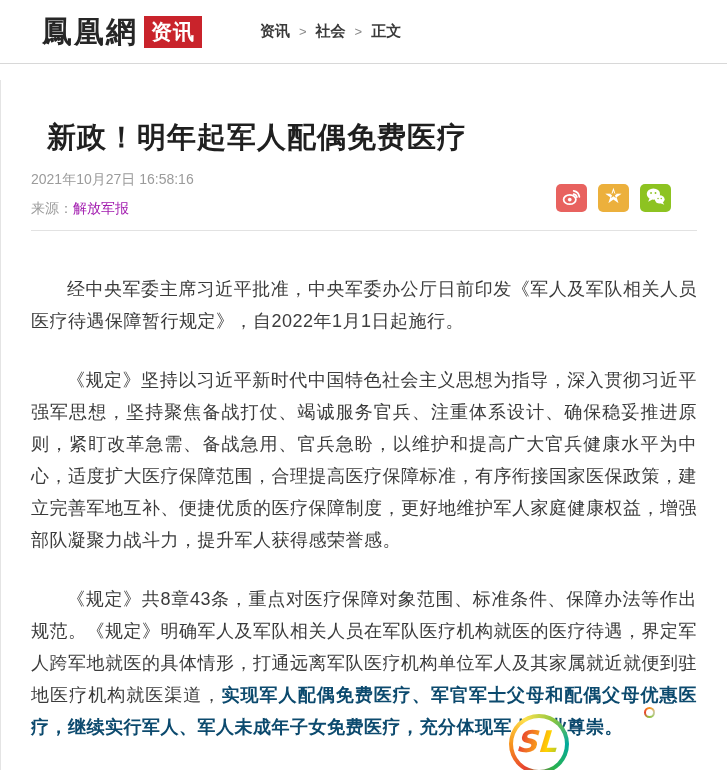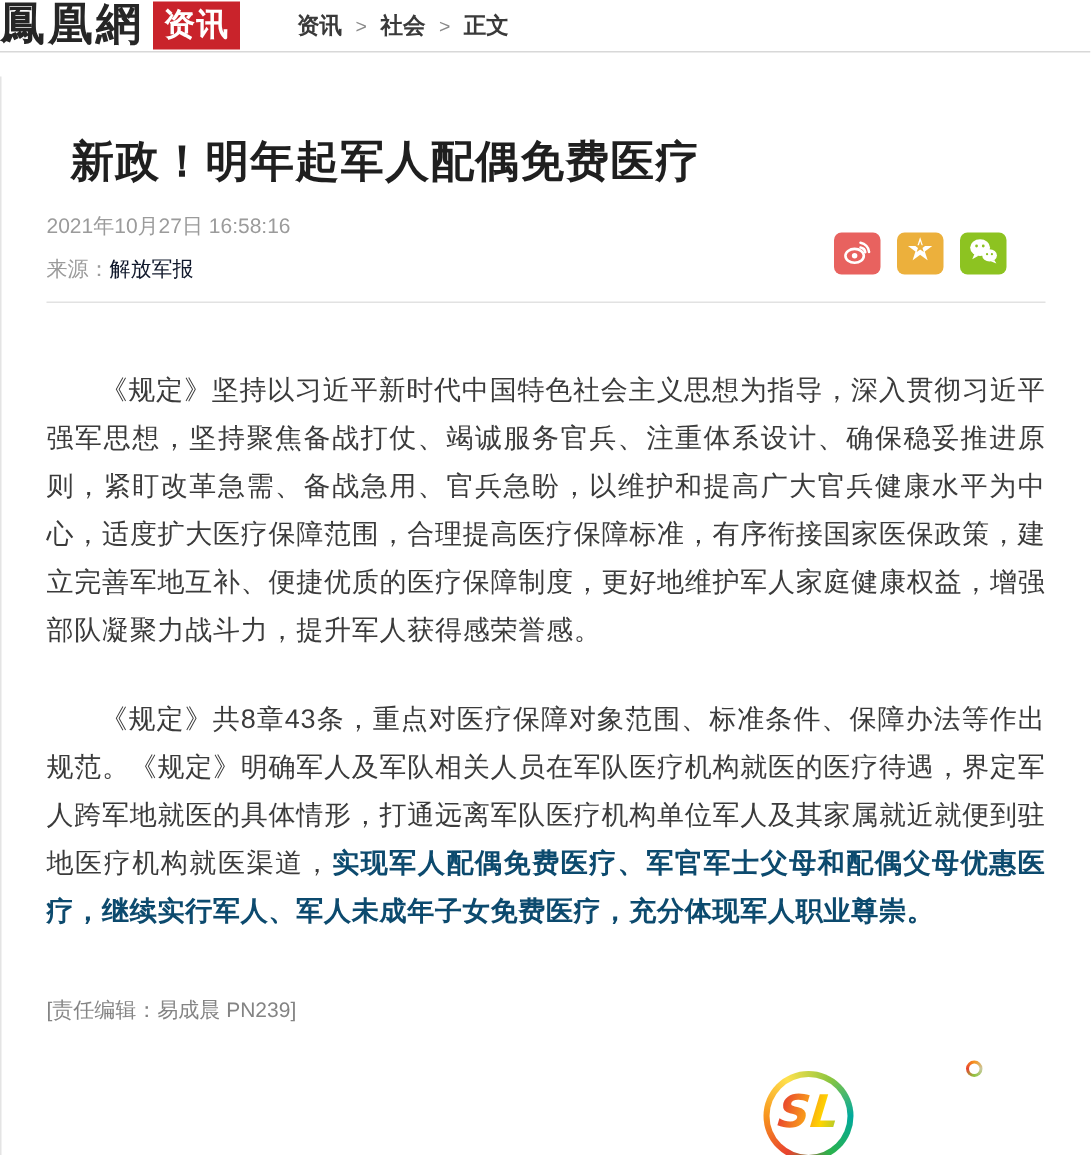--- a/index.html
+++ b/index.html
@@ -7,25 +7,27 @@
     width: 727px; height: 770px;
     background: #fff;
     overflow: hidden;
     position: relative;
     font-family: "Liberation Sans", "DejaVu Sans", sans-serif;
     -webkit-font-smoothing: antialiased;
   }
 
   
   header {
-    height: 35px;
+    height: 64px;
     display: flex;
     align-items: center;
+    padding-left: 42px;
     border-bottom: 1px solid #d8d8d8;
     box-sizing: border-box;
+    gap: 20px;
   }
   .logo { display: flex; align-items: center; cursor: pointer; }
   .logo-text {
     font-family: "DejaVu Serif", "Liberation Serif", serif;
     font-weight: bold;
     font-size: 30px;
     color: #262626;
     letter-spacing: 2px;
     line-height: 1;
   }
@@ -71,21 +73,21 @@
   .date {
     margin-top: 9px;
     font-size: 14px;
     color: #9b9b9b;
   }
   .source-row {
     margin-top: 11px;
     font-size: 14px;
     color: #9b9b9b;
   }
-  .source-row a { color: #0f172a; text-decoration: none; cursor: pointer; }
+  .source-row a { color: #a21caf; text-decoration: none; cursor: pointer; }
 
   .share {
     position: absolute;
     right: 26px;
     top: 13px;
     display: flex;
     gap: 11px;
   }
   .share-btn {
     width: 31px; height: 28px;
@@ -235,20 +237,21 @@
             <path d="M20.4 18.6 L22 21.4 L17.8 19.6 Z" fill="#fff"></path>
             <circle cx="14.9" cy="14.2" r=".85" fill="#8dc321"></circle>
             <circle cx="18.6" cy="14.2" r=".85" fill="#8dc321"></circle>
           </svg>
         </span>
       </button>
     </div>
   </div>
 
   <article>
+    <p>经中央军委主席习近平批准，中央军委办公厅日前印发《军人及军队相关人员医疗待遇保障暂行规定》，自2022年1月1日起施行。</p>
     <p>《规定》坚持以习近平新时代中国特色社会主义思想为指导，深入贯彻习近平强军思想，坚持聚焦备战打仗、竭诚服务官兵、注重体系设计、确保稳妥推进原则，紧盯改革急需、备战急用、官兵急盼，以维护和提高广大官兵健康水平为中心，适度扩大医疗保障范围，合理提高医疗保障标准，有序衔接国家医保政策，建立完善军地互补、便捷优质的医疗保障制度，更好地维护军人家庭健康权益，增强部队凝聚力战斗力，提升军人获得感荣誉感。</p>
     <p><span>《规定》共8章43条，重点对医疗保障对象范围、标准条件、保障办法等作出规范。《规定》明确军人及军队相关人员在军队医疗机构就医的医疗待遇，界定军人跨军地就医的具体情形，打通远离军队医疗机构单位军人及其家属就近就便到驻地医疗机构就医渠道，</span><strong>实现军人配偶免费医疗、军官军士父母和配偶父母优惠医疗，继续实行军人、军人未成年子女免费医疗，充分体现军人职业尊崇。</strong></p>
   </article>
 
   <div class="editor">[责任编辑：易成晨 PN239]</div>
 </main>
 
 <div class="sl-logo">
   <span class="sl-text">SL</span>
 </div>

